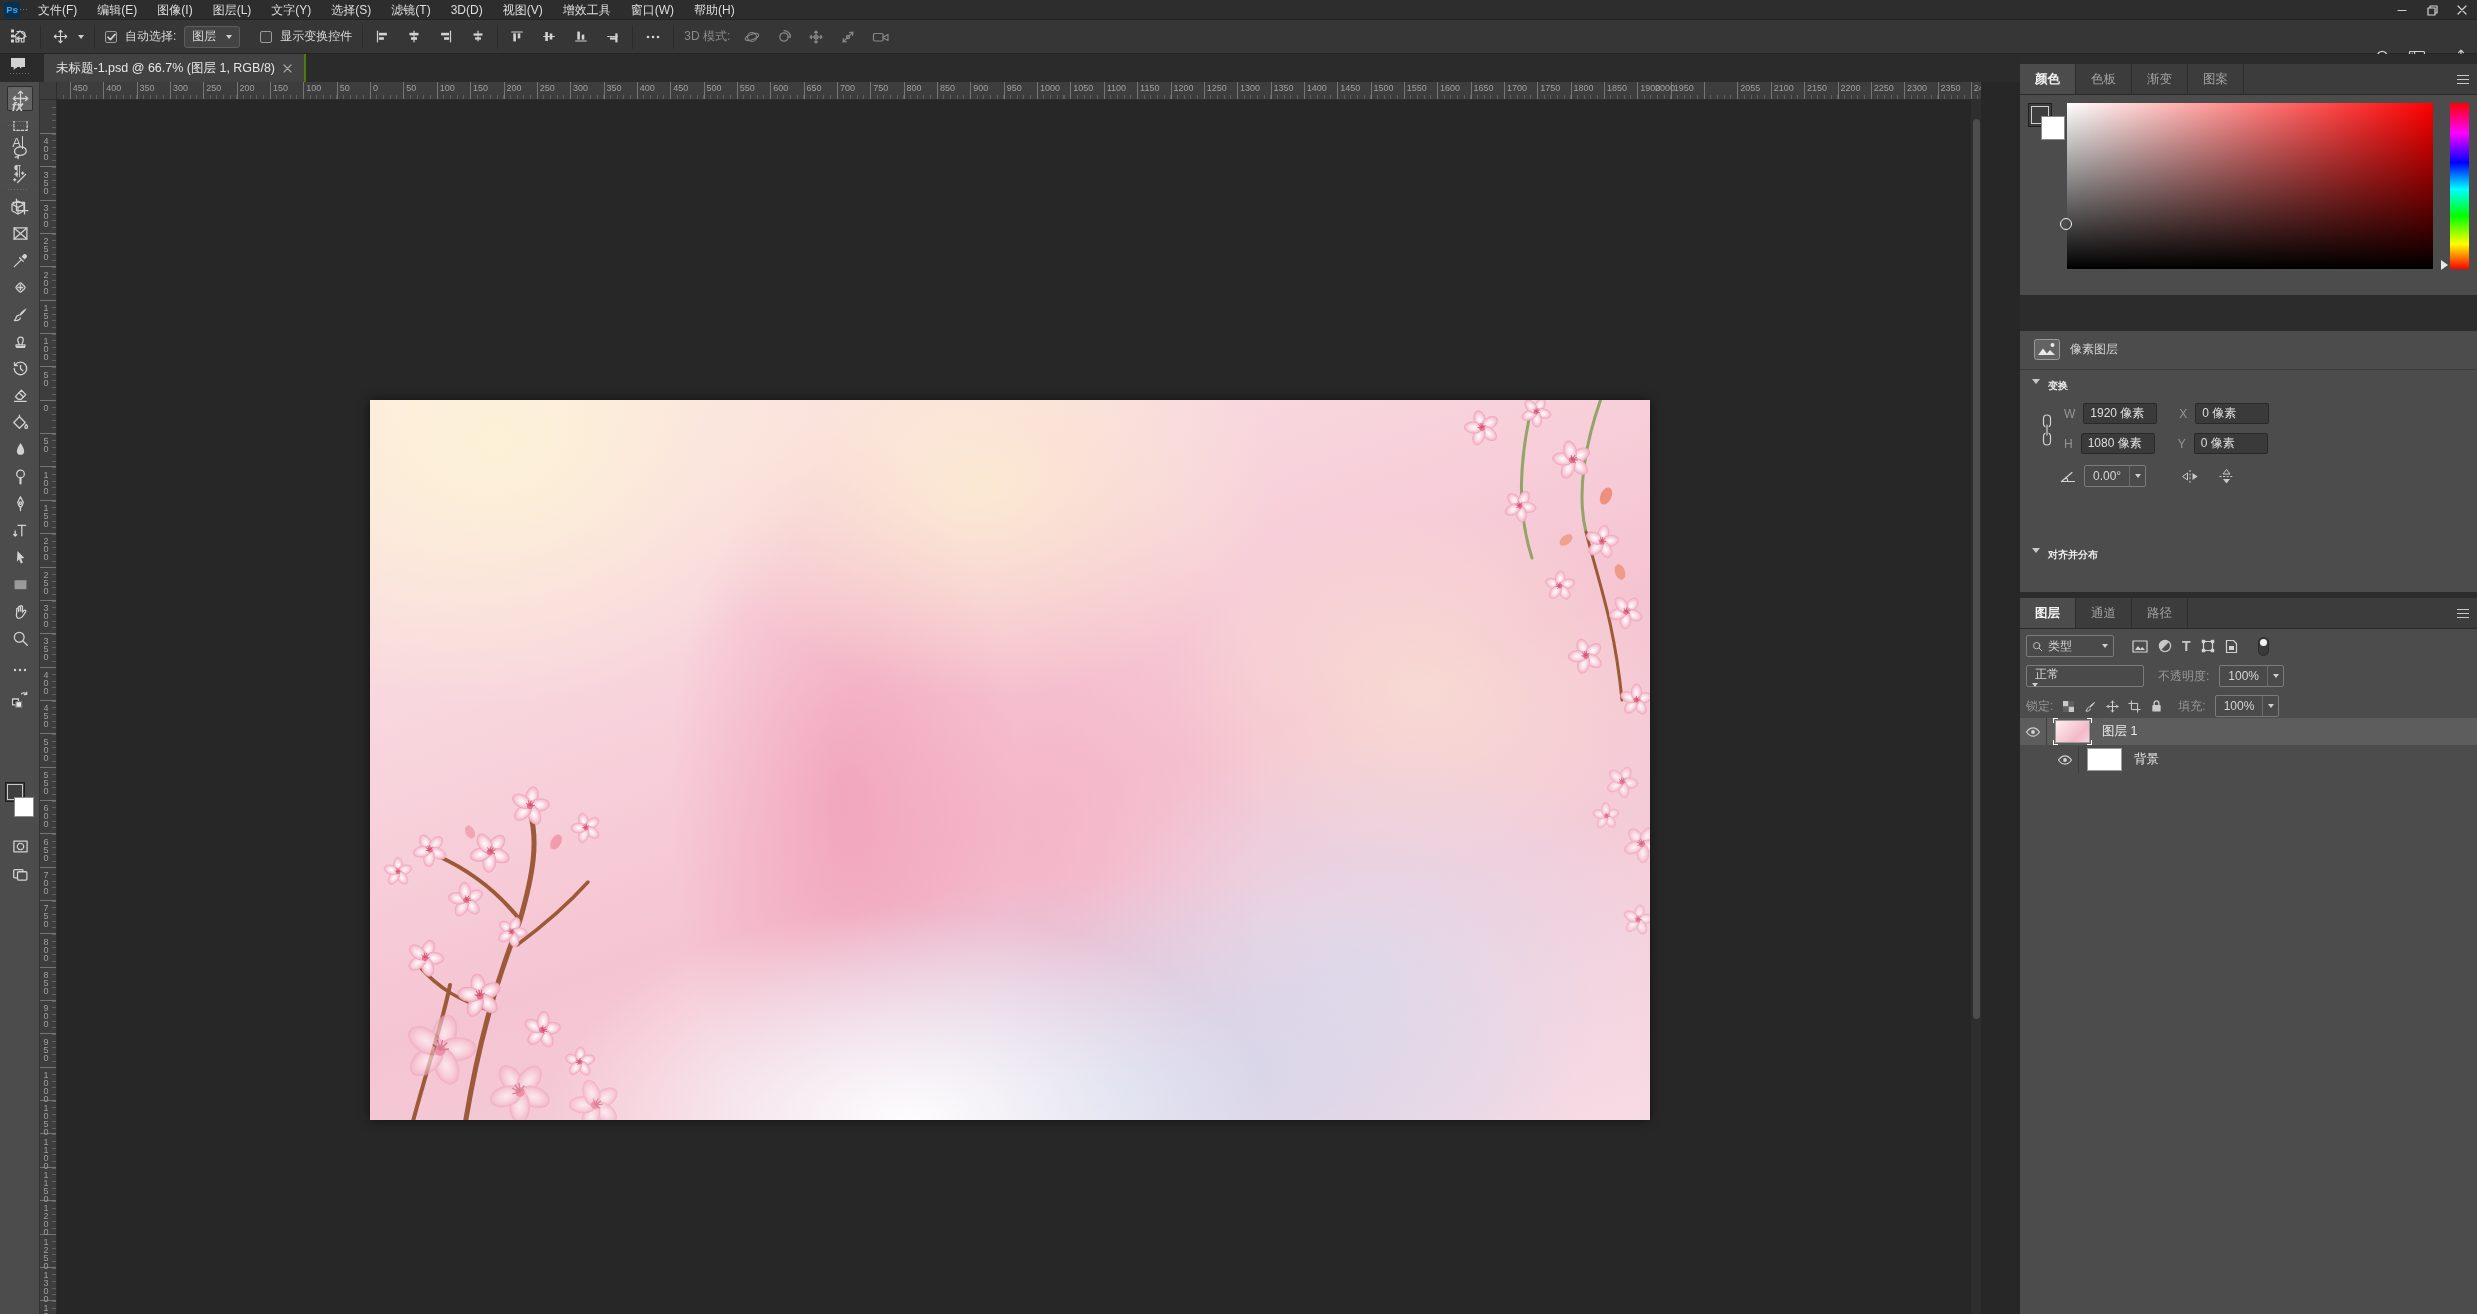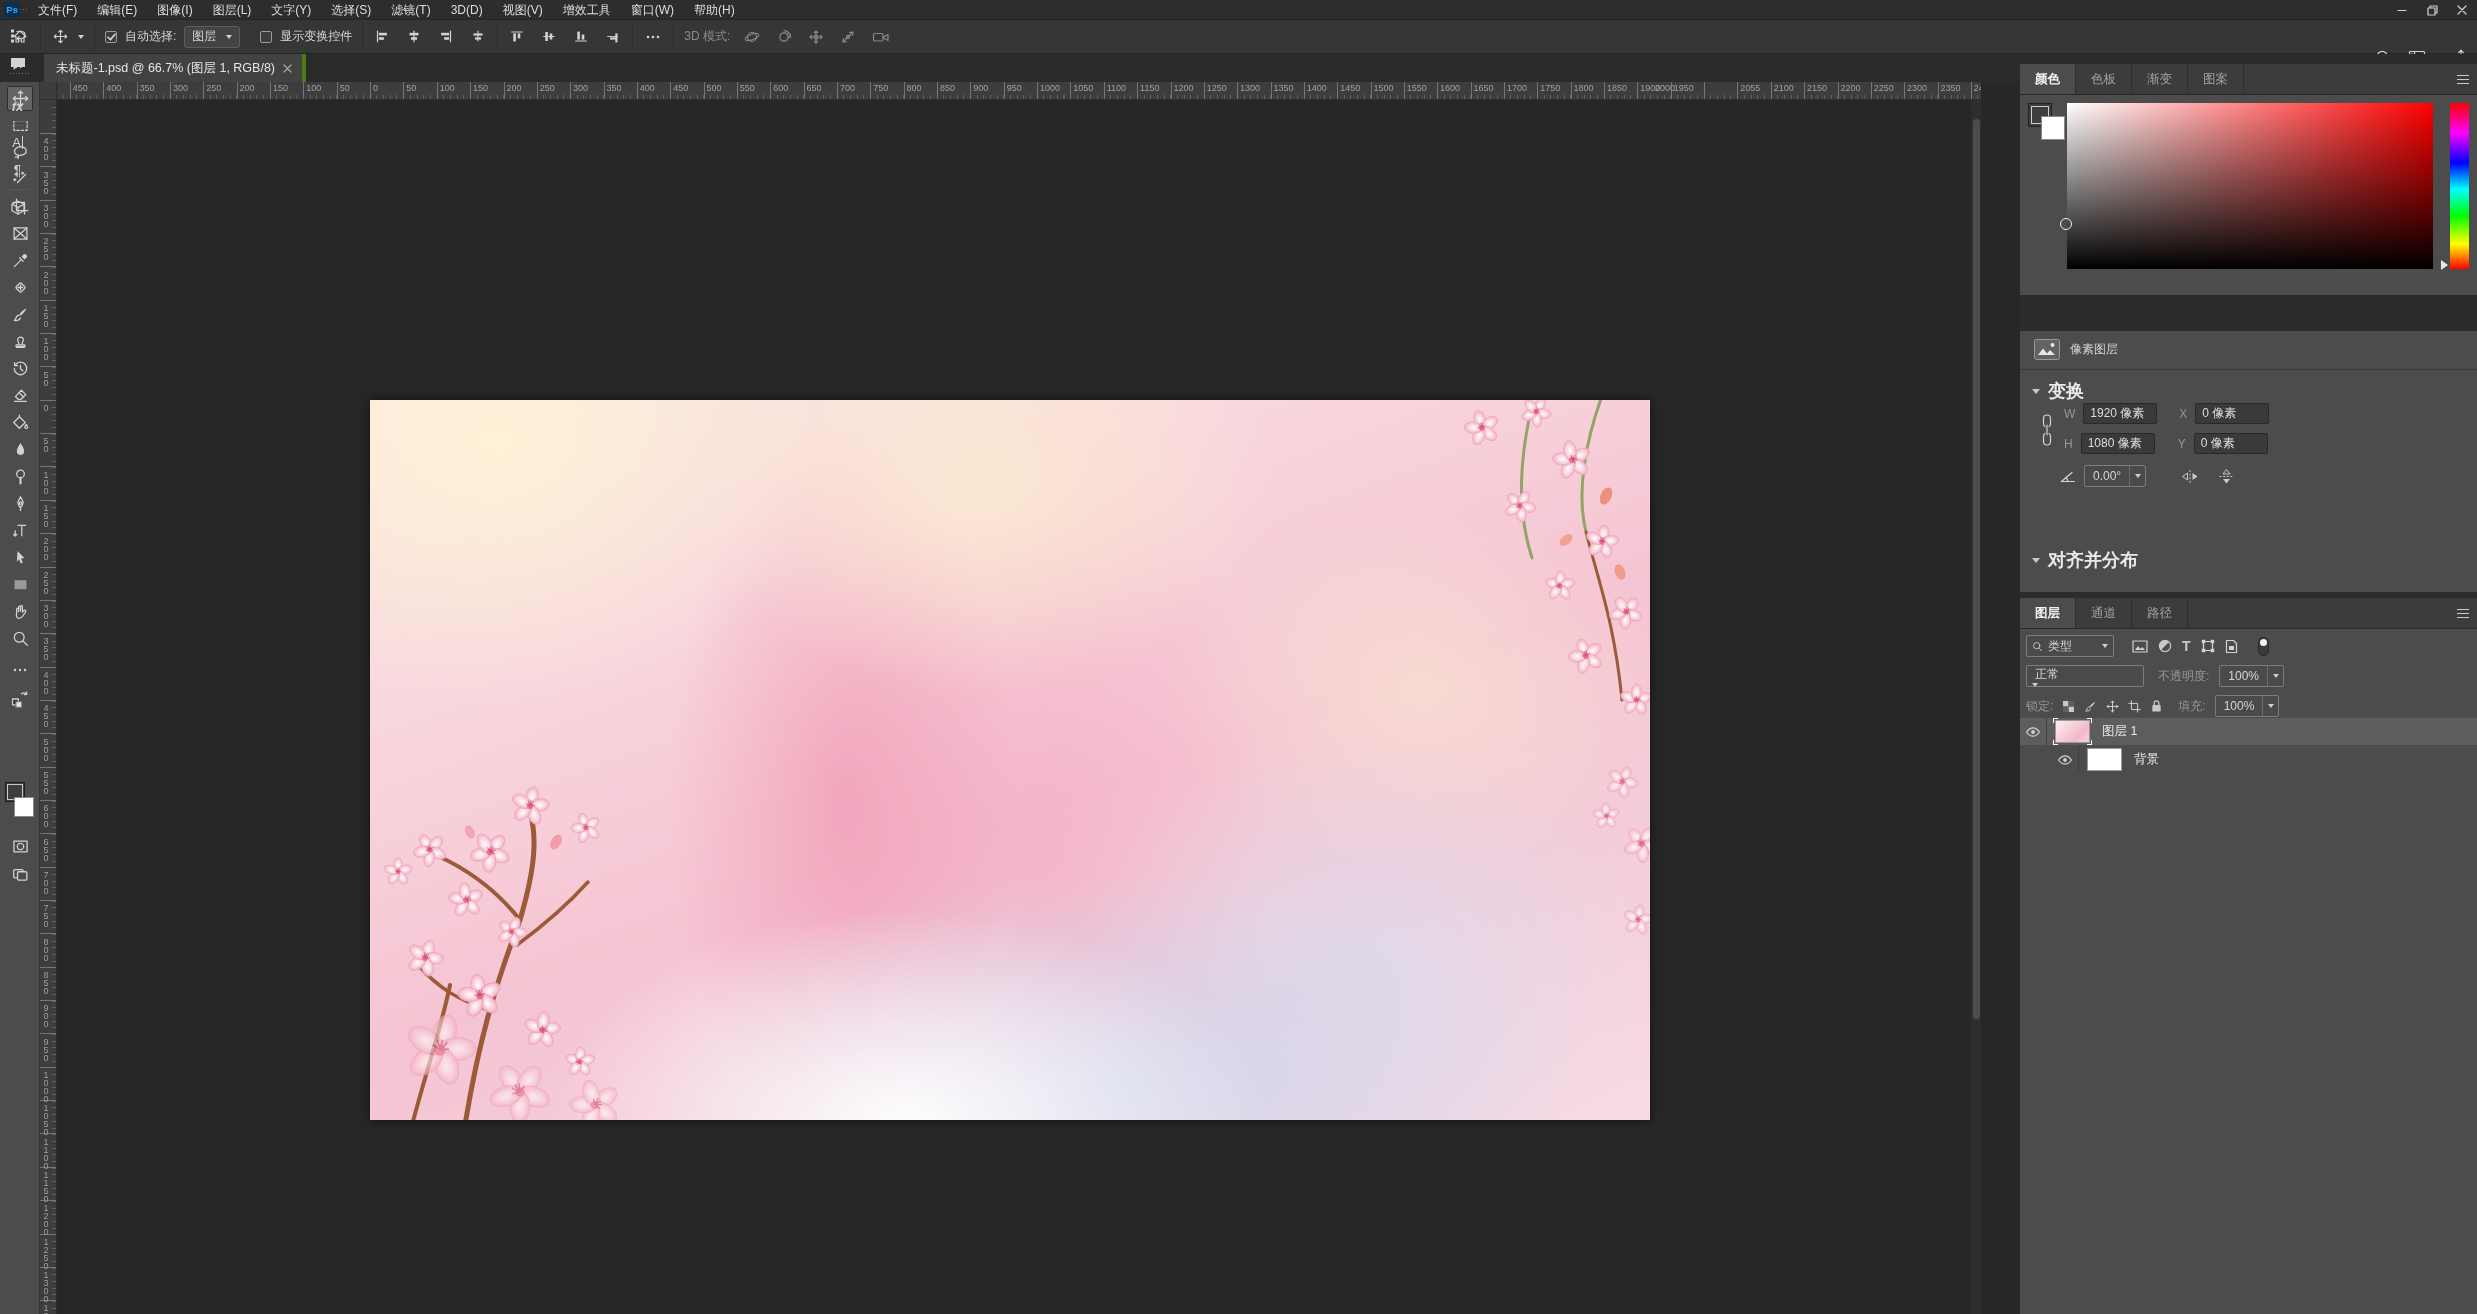--- a/index.html
+++ b/index.html
@@ -31,21 +31,21 @@
   .checkbox { width:12px; height:12px; border:1px solid #9a9a9a; border-radius:2px; background:#3c3c3c; display:inline-flex; align-items:center; justify-content:center; }
   .dropdown { height:22px; background:#434343; border:1px solid #5d5d5d; border-radius:3px; display:flex; align-items:center; gap:10px; padding:0 7px; }
   .chev { width:0; height:0; border-left:3.5px solid transparent; border-right:3.5px solid transparent; border-top:4px solid #cfcfcf; }
   .ob-right { position:absolute; right:6px; top:22px; display:flex; align-items:center; gap:12px; height:30px; }
   .disabled-txt { color:#8a8a8a; }
 
   
   .tabbar { left:0; top:54px; width:2477px; height:28px; background:#2b2b2b; }
   .toolbar-header { left:0; top:54px; width:40px; height:28px; display:flex; flex-direction:column; align-items:center; justify-content:center; gap:3px; }
   .gripdots { width:22px; height:4px; background-image:radial-gradient(#707070 0.8px, transparent 0.9px); background-size:3px 3px; }
-  .doc-tab { left:44px; top:54px; width:262px; height:28px; background:#424242; display:flex; align-items:center; padding:0 8px 0 12px; border-right:4px solid #4d7c0f; }
+  .doc-tab { left:44px; top:54px; width:262px; height:28px; background:#424242; display:flex; align-items:center; padding:0 8px 0 12px; border-right:2px solid #4d7c0f; }
   .doc-tab-title { font-size:12.5px; color:#e6e6e6; white-space:nowrap; overflow:hidden; }
   .tab-close { margin-left:8px; opacity:.8; }
 
   
   .toolbar { left:0; top:82px; width:40px; height:1232px; background:#4c4c4c; border-right:1px solid #333; }
   .tool { position:absolute; left:7px; width:26px; height:25px; display:flex; align-items:center; justify-content:center; border-radius:2px; }
   .tool.selected { background:#646464; box-shadow:inset 0 0 0 1px #2e2e2e; }
   .fgbg { position:absolute; left:5px; top:700px; width:30px; height:42px; }
   .fg-swatch { position:absolute; left:0; top:0; width:20px; height:20px; background:#3e3e3e; border:1px solid #1f1f1f; outline:1px solid #c9c9c9; outline-offset:-3px; }
   .bg-swatch { position:absolute; left:9px; top:15px; width:20px; height:20px; background:#fff; border:1px solid #8a8a8a; }
@@ -99,21 +99,21 @@
   .hue-arrow { position:absolute; left:-9px; top:157px; width:0; height:0; border-top:5px solid transparent; border-bottom:5px solid transparent; border-left:7px solid #e8e8e8; }
   .mini-fgbg { position:absolute; left:8px; top:8px; width:42px; height:40px; }
   .mini-fg { position:absolute; left:0; top:0; width:24px; height:24px; background:#3e3e3e; border:1px solid #202020; outline:1px solid #cfcfcf; outline-offset:-4px; }
   .mini-bg { position:absolute; left:13px; top:13px; width:24px; height:24px; background:#fff; border:1px solid #8a8a8a; }
 
   .prow { position:absolute; display:flex; align-items:center; }
   .field { background:#3a3a3a; border:1px solid #292929; height:21px; display:flex; align-items:center; padding:0 6px; color:#dedede; border-radius:2px; }
   .combo { display:flex; align-items:stretch; border:1px solid #7c7c7c; border-radius:2px; background:#4a4a4a; height:22px; }
   .combo .val { display:flex; align-items:center; padding:0 8px; }
   .combo .cbtn { width:16px; display:flex; align-items:center; justify-content:center; border-left:1px solid #6b6b6b; }
-  .sec-head { position:absolute; display:flex; align-items:center; gap:8px; font-weight:bold; color:#eaeaea; font-size:18px;font-family:Liberation Serif, serif; }
+  .sec-head { position:absolute; display:flex; gap:8px; font-weight:bold; color:#eaeaea; font-size:10px;font-family:Liberation Serif, serif; }
   .disc { width:0; height:0; border-left:4px solid transparent; border-right:4px solid transparent; border-top:5px solid #c9c9c9; }
   .divline { position:absolute; left:0; width:457px; height:1px; background:#3a3a3a; }
   .gap { position:absolute; left:0; width:457px; background:#2c2c2c; }
 
   .layer-row { position:absolute; left:0; width:457px; height:27px; display:flex; align-items:center; }
   .layer-row.selected { background:#5d5d5d; }
   .eye-cell { width:27px; height:27px; display:flex; align-items:center; justify-content:center; border-right:1px solid #3e3e3e; }
   .thumb { position:relative; width:35px; height:23px; margin-left:8px; border:1px solid #9b9b9b; }
   .thumb.pink { background:linear-gradient(135deg,#fdeef0 0%, #f7ccd7 45%, #f3b9c9 70%, #f6d3de 100%); }
   .thumb.white { background:#fff; }

